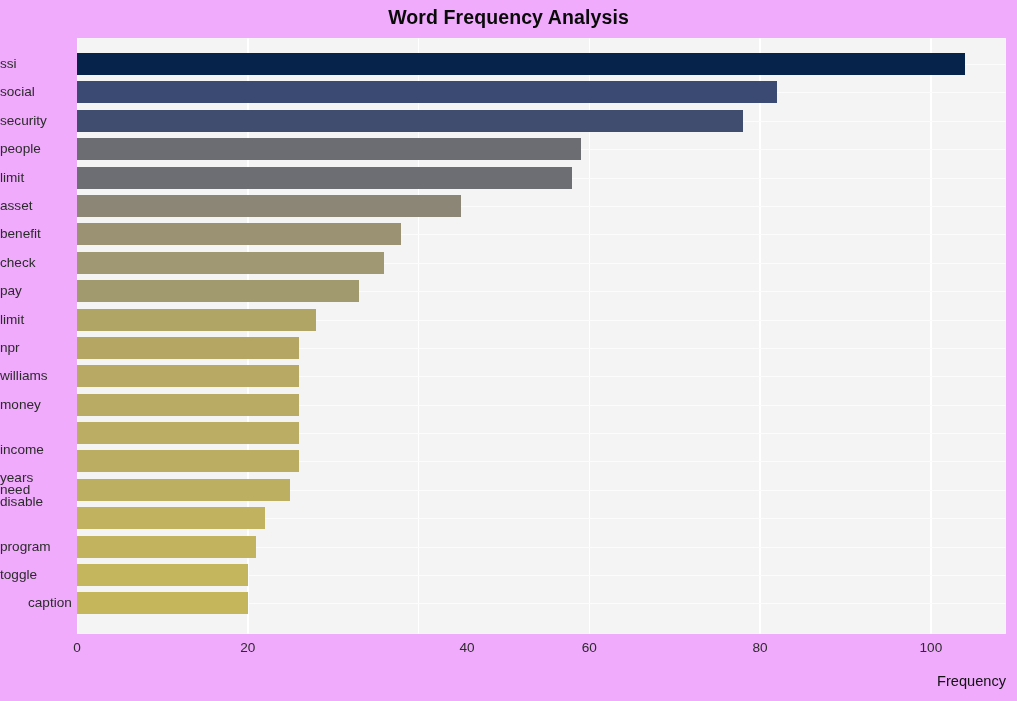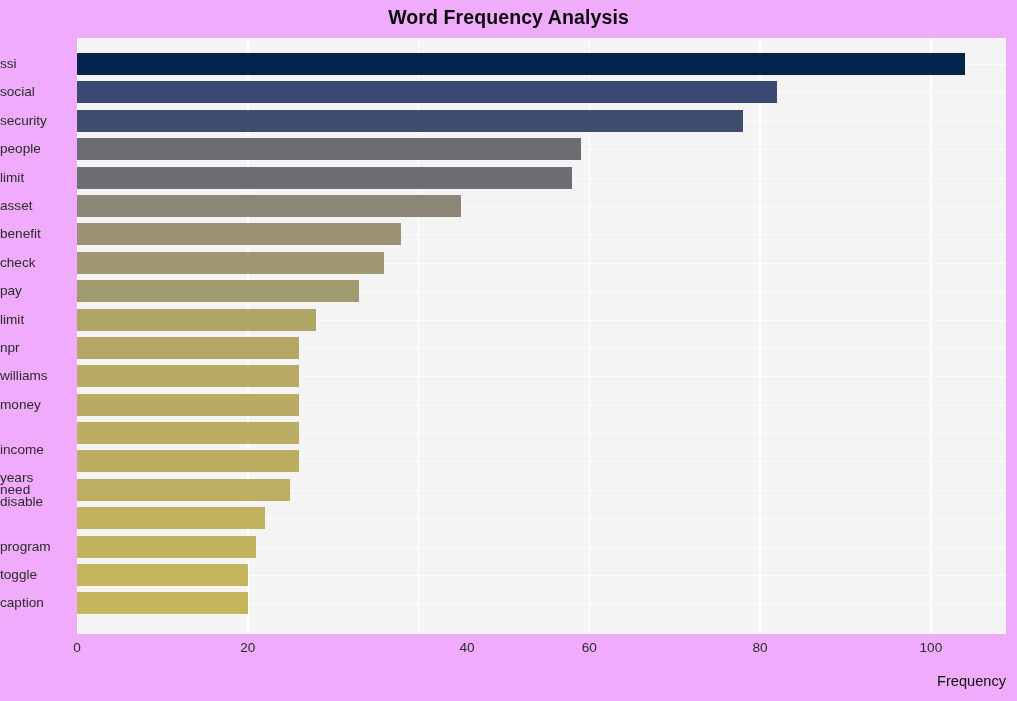--- a/index.html
+++ b/index.html
@@ -184,21 +184,21 @@
       <div class="ytick" style="top: 270.546px; padding-right: 6px;">limit</div>
       <div class="ytick" style="top: 298.927px; padding-right: 6px;">npr</div>
       <div class="ytick" style="top: 327.308px; padding-right: 6px;">williams</div>
       <div class="ytick" style="top: 355.689px; padding-right: 6px;">money</div>
       <div class="ytick" style="top: 384.07px; padding-right: 6px; margin-top: 17px;">income</div>
       <div class="ytick" style="top: 429px; padding-right: 6px;">years</div>
       <div class="ytick" style="top: 440.831px; padding-right: 6px;">need</div>
       <div class="ytick" style="top: 453px; padding-right: 6px;">disable</div>
       <div class="ytick" style="top: 497.593px; padding-right: 6px;">program</div>
       <div class="ytick" style="top: 525.974px; padding-right: 6px;">toggle</div>
-      <div class="ytick" style="top: 554.355px; padding-right: 6px;">caption</div>
+      <div class="ytick" style="top: 554.355px; padding-right: 6px; margin-left: 28px;">caption</div>
     </div>
 
   <div id="xtick-layer">
       <div class="xtick" style="left: 77px;">0</div>
       <div class="xtick" style="left: 247.772px;">20</div>
       <div class="xtick" style="left: 443px; margin-left: 24px;">40</div>
       <div class="xtick" style="left: 589.316px;">60</div>
       <div class="xtick" style="left: 760.088px;">80</div>
       <div class="xtick" style="left: 930.86px;">100</div>
     </div>

